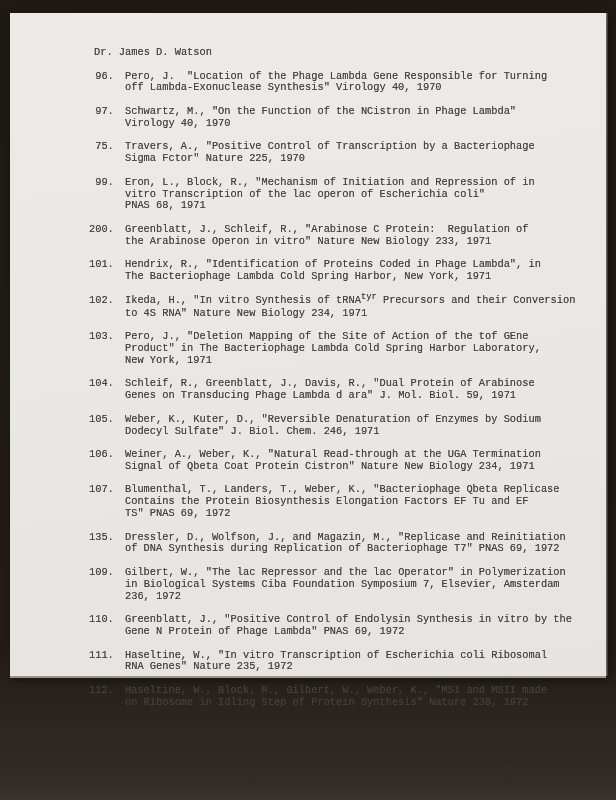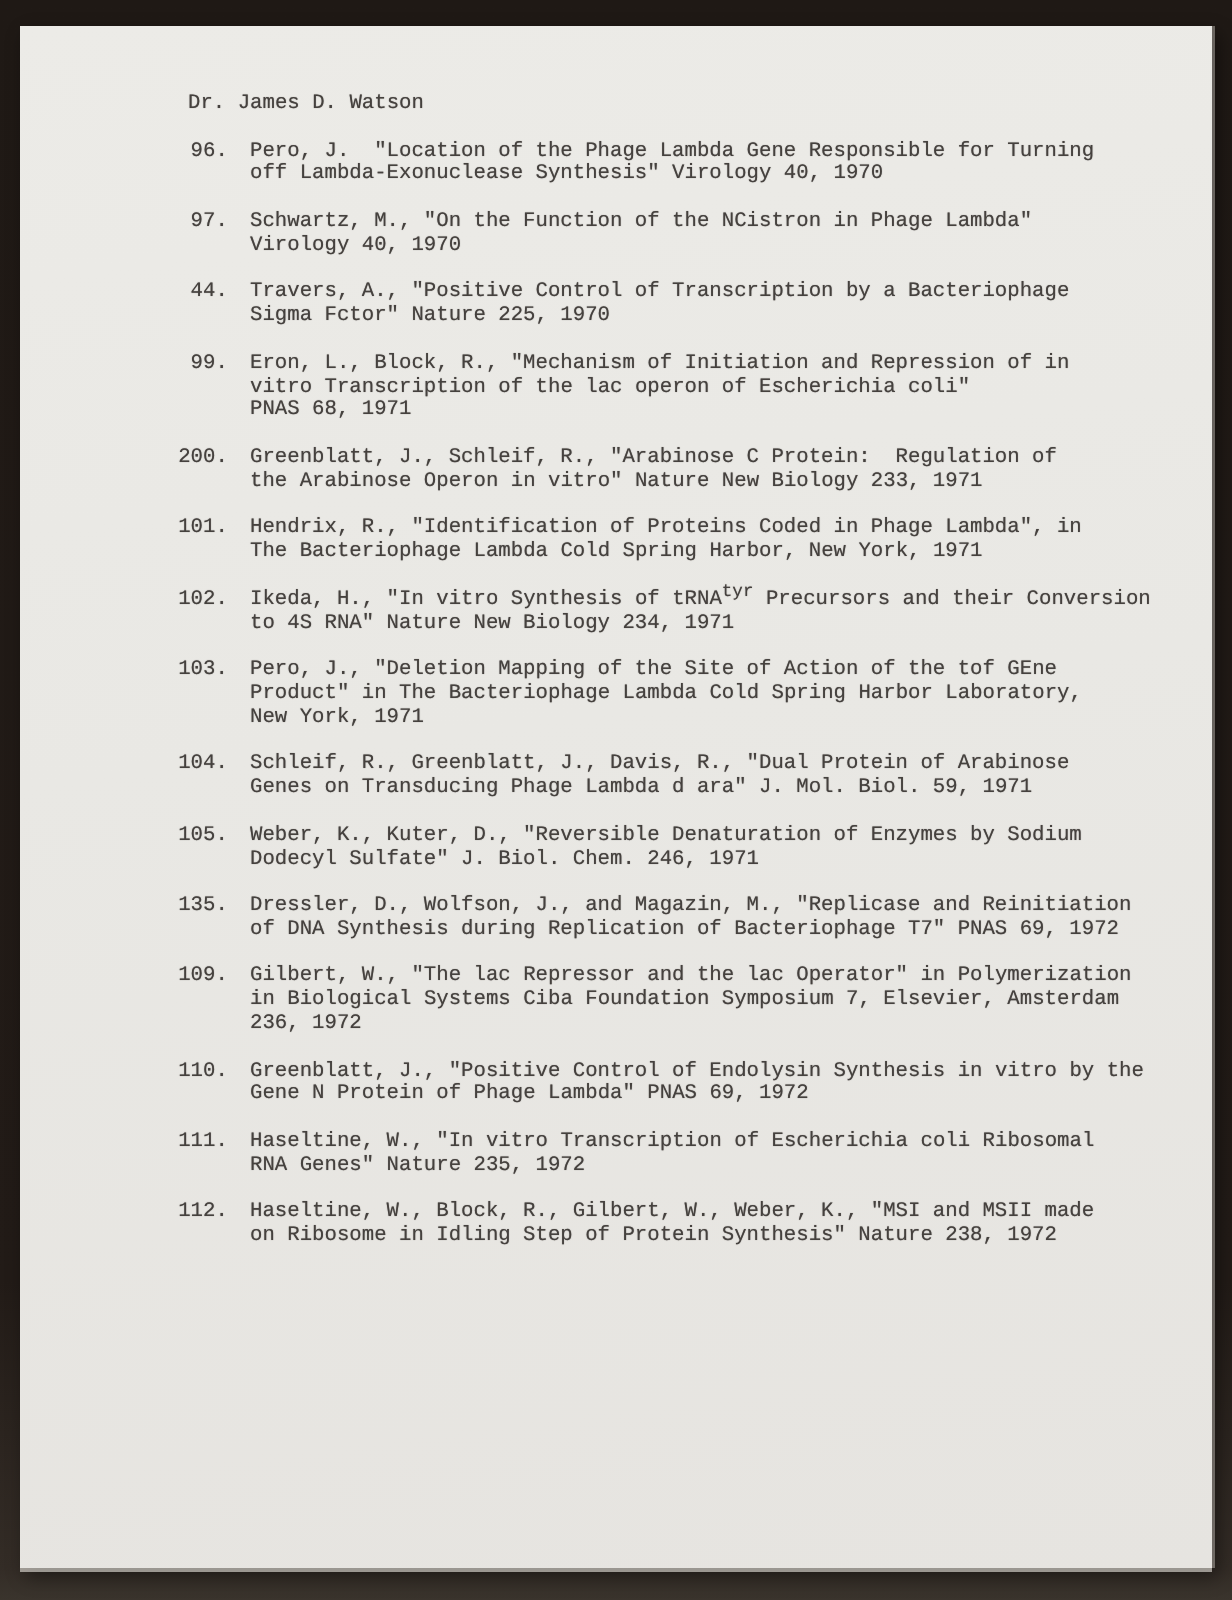--- a/index.html
+++ b/index.html
@@ -3,34 +3,34 @@
 <meta charset="utf-8">
 <style>
   html,body{margin:0;padding:0;}
   body{
     width:616px;height:800px;overflow:hidden;
     background:linear-gradient(180deg,#1f1915 0%,#221b17 80%,#332c26 98%,#3a342d 100%);
     font-family:"Liberation Mono","DejaVu Sans Mono",monospace;
   }
   .backdrop{position:relative;width:616px;height:800px;}
   .paper{
-    position:absolute;left:10px;top:13px;width:596px;height:771px;
+    position:absolute;left:10px;top:13px;width:596px;height:663px;
     background:linear-gradient(173deg,#ecebe7 0%,#e9e8e4 45%,#e6e4e0 100%);
     box-shadow:0 2px 0 rgba(255,252,244,.55),1.5px 0 0 rgba(255,250,240,.35),3px 4px 9px rgba(0,0,0,.45);
   }
   .content{padding-top:34px;color:var(--ink,#45413e);}
   .page-header{
     margin-left:84px;margin-bottom:11.8px;
     font-size:10.35px;line-height:11.8px;white-space:pre;
     text-shadow:0 0 .5px rgba(69,65,62,.65);
   }
   .refs{margin-left:79px;}
   .ref-item{margin-bottom:11.8px;font-size:10.35px;line-height:11.8px;}
   .ref-num{
-    display:inline-block;width:25px;text-align:center;white-space:pre;vertical-align:top;
+    display:inline-block;width:25px;text-align:left;white-space:pre;vertical-align:top;
     text-shadow:0 0 .5px rgba(69,65,62,.65);
   }
   .ref-text{
     display:inline-block;margin-left:11px;white-space:pre;vertical-align:top;
     text-shadow:0 0 .5px rgba(69,65,62,.65);
   }
   .u{
     text-decoration-thickness:1px;
     text-underline-offset:2.6px;
     text-decoration-color:rgba(69,65,62,.9);
@@ -40,28 +40,30 @@
 </head>
 <body>
 
 <div class="backdrop">
   <div class="paper">
     <div class="content">
       <div class="page-header">Dr. James D. Watson</div>
       <div class="refs" id="refs">
           <div class="ref-item"><span class="ref-num"> 96.</span><span class="ref-text"><span class="plain">Pero, J.  "Location of the Phage Lambda Gene Responsible for Turning</span><br><span class="plain">off Lambda-Exonuclease Synthesis" Virology 40, 1970</span></span></div>
           <div class="ref-item"><span class="ref-num"> 97.</span><span class="ref-text"><span class="plain">Schwartz, M., "On the Function of the NCistron in Phage Lambda"</span><br><span class="plain">Virology 40, 1970</span></span></div>
-          <div class="ref-item"><span class="ref-num"> 44.</span><span class="ref-text"><span class="plain">Travers, A., "Positive Control of Transcription by a Bacteriophage</span><br><span class="plain">Sigma Fctor" Nature 225, 1970</span></span></div>
+          <div class="ref-item"><span class="ref-num"> 75.</span><span class="ref-text"><span class="plain">Travers, A., "Positive Control of Transcription by a Bacteriophage</span><br><span class="plain">Sigma Fctor" Nature 225, 1970</span></span></div>
           <div class="ref-item"><span class="ref-num"> 99.</span><span class="ref-text"><span class="plain">Eron, L., Block, R., "Mechanism of Initiation and Repression of </span><span class="u">in</span><br><span class="u">vitro</span><span class="plain"> Transcription of the </span><span class="u">lac</span><span class="plain"> operon of </span><span class="u">Escherichia</span><span class="plain"> </span><span class="u">coli</span><span class="plain">"</span><br><span class="plain">PNAS 68, 1971</span></span></div>
           <div class="ref-item"><span class="ref-num">200.</span><span class="ref-text"><span class="plain">Greenblatt, J., Schleif, R., "Arabinose C Protein:  Regulation of</span><br><span class="plain">the Arabinose Operon </span><span class="u">in</span><span class="plain"> </span><span class="u">vitro</span><span class="plain">" Nature New Biology 233, 1971</span></span></div>
           <div class="ref-item"><span class="ref-num">101.</span><span class="ref-text"><span class="plain">Hendrix, R., "Identification of Proteins Coded in Phage Lambda", in</span><br><span class="u">The</span><span class="plain"> </span><span class="u">Bacteriophage</span><span class="plain"> </span><span class="u">Lambda</span><span class="plain"> Cold Spring Harbor, New York, 1971</span></span></div>
           <div class="ref-item"><span class="ref-num">102.</span><span class="ref-text"><span class="plain">Ikeda, H., </span><span class="u">"In</span><span class="plain"> </span><span class="u">vitro</span><span class="plain"> Synthesis of tRNA</span><span class="sup">tyr</span><span class="plain"> Precursors and their Conversion</span><br><span class="plain">to 4S RNA" Nature New Biology 234, 1971</span></span></div>
           <div class="ref-item"><span class="ref-num">103.</span><span class="ref-text"><span class="plain">Pero, J., "Deletion Mapping of the Site of Action of the </span><span class="u">tof</span><span class="plain"> GEne</span><br><span class="plain">Product" in </span><span class="u">The</span><span class="plain"> </span><span class="u">Bacteriophage</span><span class="plain"> </span><span class="u">Lambda</span><span class="plain"> Cold Spring Harbor Laboratory,</span><br><span class="plain">New York, 1971</span></span></div>
           <div class="ref-item"><span class="ref-num">104.</span><span class="ref-text"><span class="plain">Schleif, R., Greenblatt, J., Davis, R., "Dual Protein of Arabinose</span><br><span class="plain">Genes on Transducing Phage Lambda d </span><span class="u">ara</span><span class="plain">" J. Mol. Biol. 59, 1971</span></span></div>
           <div class="ref-item"><span class="ref-num">105.</span><span class="ref-text"><span class="plain">Weber, K., Kuter, D., "Reversible Denaturation of Enzymes by Sodium</span><br><span class="plain">Dodecyl Sulfate" J. Biol. Chem. 246, 1971</span></span></div>
+          <div class="ref-item"><span class="ref-num">106.</span><span class="ref-text"><span class="plain">Weiner, A., Weber, K., "Natural Read-through at the UGA Termination</span><br><span class="plain">Signal of Qbeta Coat Protein Cistron" Nature New Biology 234, 1971</span></span></div>
+          <div class="ref-item"><span class="ref-num">107.</span><span class="ref-text"><span class="plain">Blumenthal, T., Landers, T., Weber, K., "Bacteriophage Qbeta Replicase</span><br><span class="plain">Contains the Protein Biosynthesis Elongation Factors EF Tu and EF</span><br><span class="plain">TS" PNAS 69, 1972</span></span></div>
           <div class="ref-item"><span class="ref-num">135.</span><span class="ref-text"><span class="plain">Dressler, D., Wolfson, J., and Magazin, M., "Replicase and Reinitiation</span><br><span class="plain">of DNA Synthesis during Replication of Bacteriophage T7" PNAS 69, 1972</span></span></div>
           <div class="ref-item"><span class="ref-num">109.</span><span class="ref-text"><span class="plain">Gilbert, W., "The </span><span class="u">lac</span><span class="plain"> Repressor and the </span><span class="u">lac</span><span class="plain"> Operator" in </span><span class="u">Polymerization</span><br><span class="u">in</span><span class="plain"> </span><span class="u">Biological</span><span class="plain"> </span><span class="u">Systems</span><span class="plain"> Ciba Foundation Symposium 7, Elsevier, Amsterdam</span><br><span class="plain">236, 1972</span></span></div>
           <div class="ref-item"><span class="ref-num">110.</span><span class="ref-text"><span class="plain">Greenblatt, J., "Positive Control of Endolysin Synthesis </span><span class="u">in</span><span class="plain"> </span><span class="u">vitro</span><span class="plain"> by the</span><br><span class="plain">Gene </span><span class="u">N</span><span class="plain"> Protein of Phage Lambda" PNAS 69, 1972</span></span></div>
           <div class="ref-item"><span class="ref-num">111.</span><span class="ref-text"><span class="plain">Haseltine, W., </span><span class="u">"In</span><span class="plain"> </span><span class="u">vitro</span><span class="plain"> Transcription of </span><span class="u">Escherichia</span><span class="plain"> </span><span class="u">coli</span><span class="plain"> Ribosomal</span><br><span class="plain">RNA Genes" Nature 235, 1972</span></span></div>
           <div class="ref-item"><span class="ref-num">112.</span><span class="ref-text"><span class="plain">Haseltine, W., Block, R., Gilbert, W., Weber, K., "MSI and MSII made</span><br><span class="plain">on Ribosome in Idling Step of Protein Synthesis" Nature 238, 1972</span></span></div>
         </div>
     </div>
   </div>
 </div>
 

